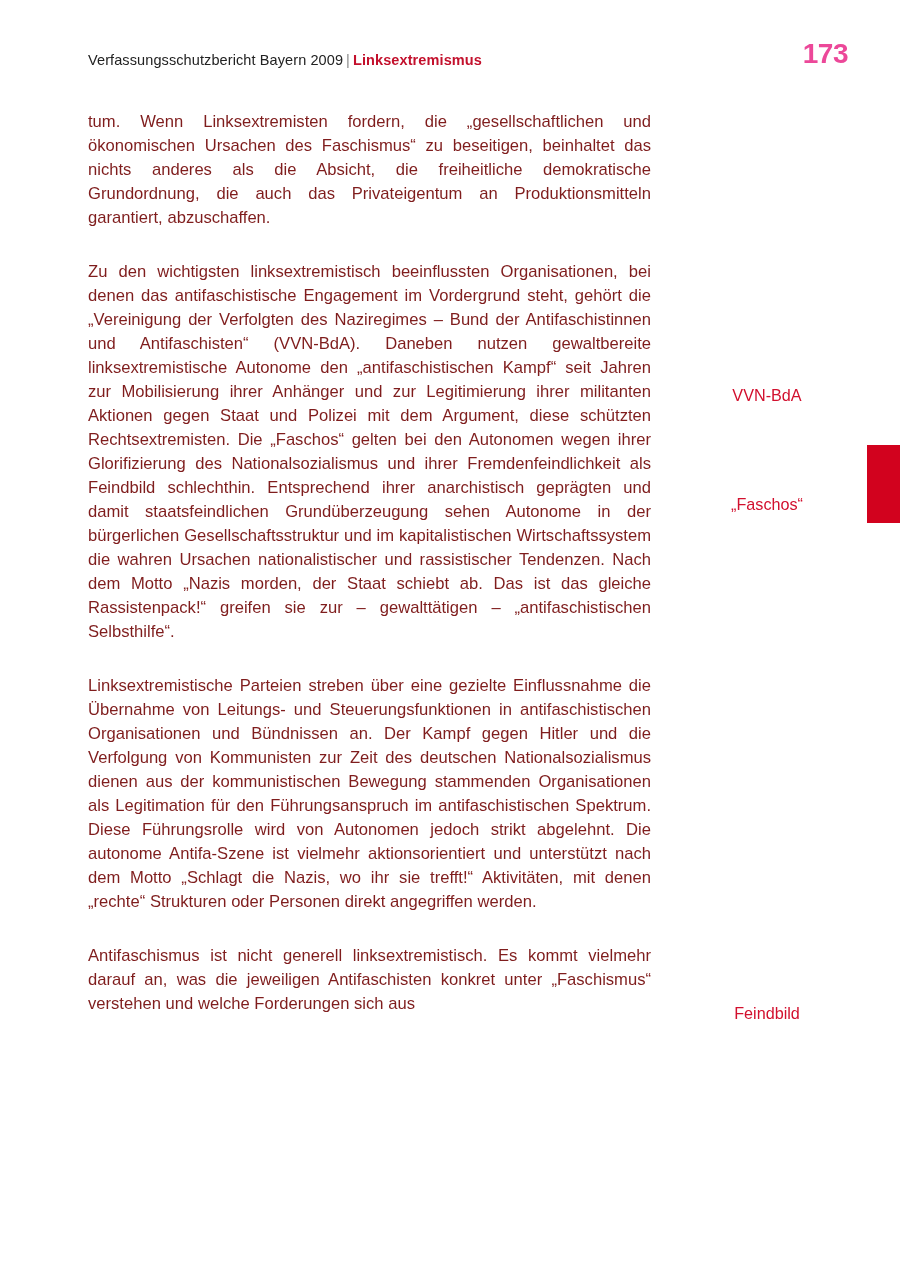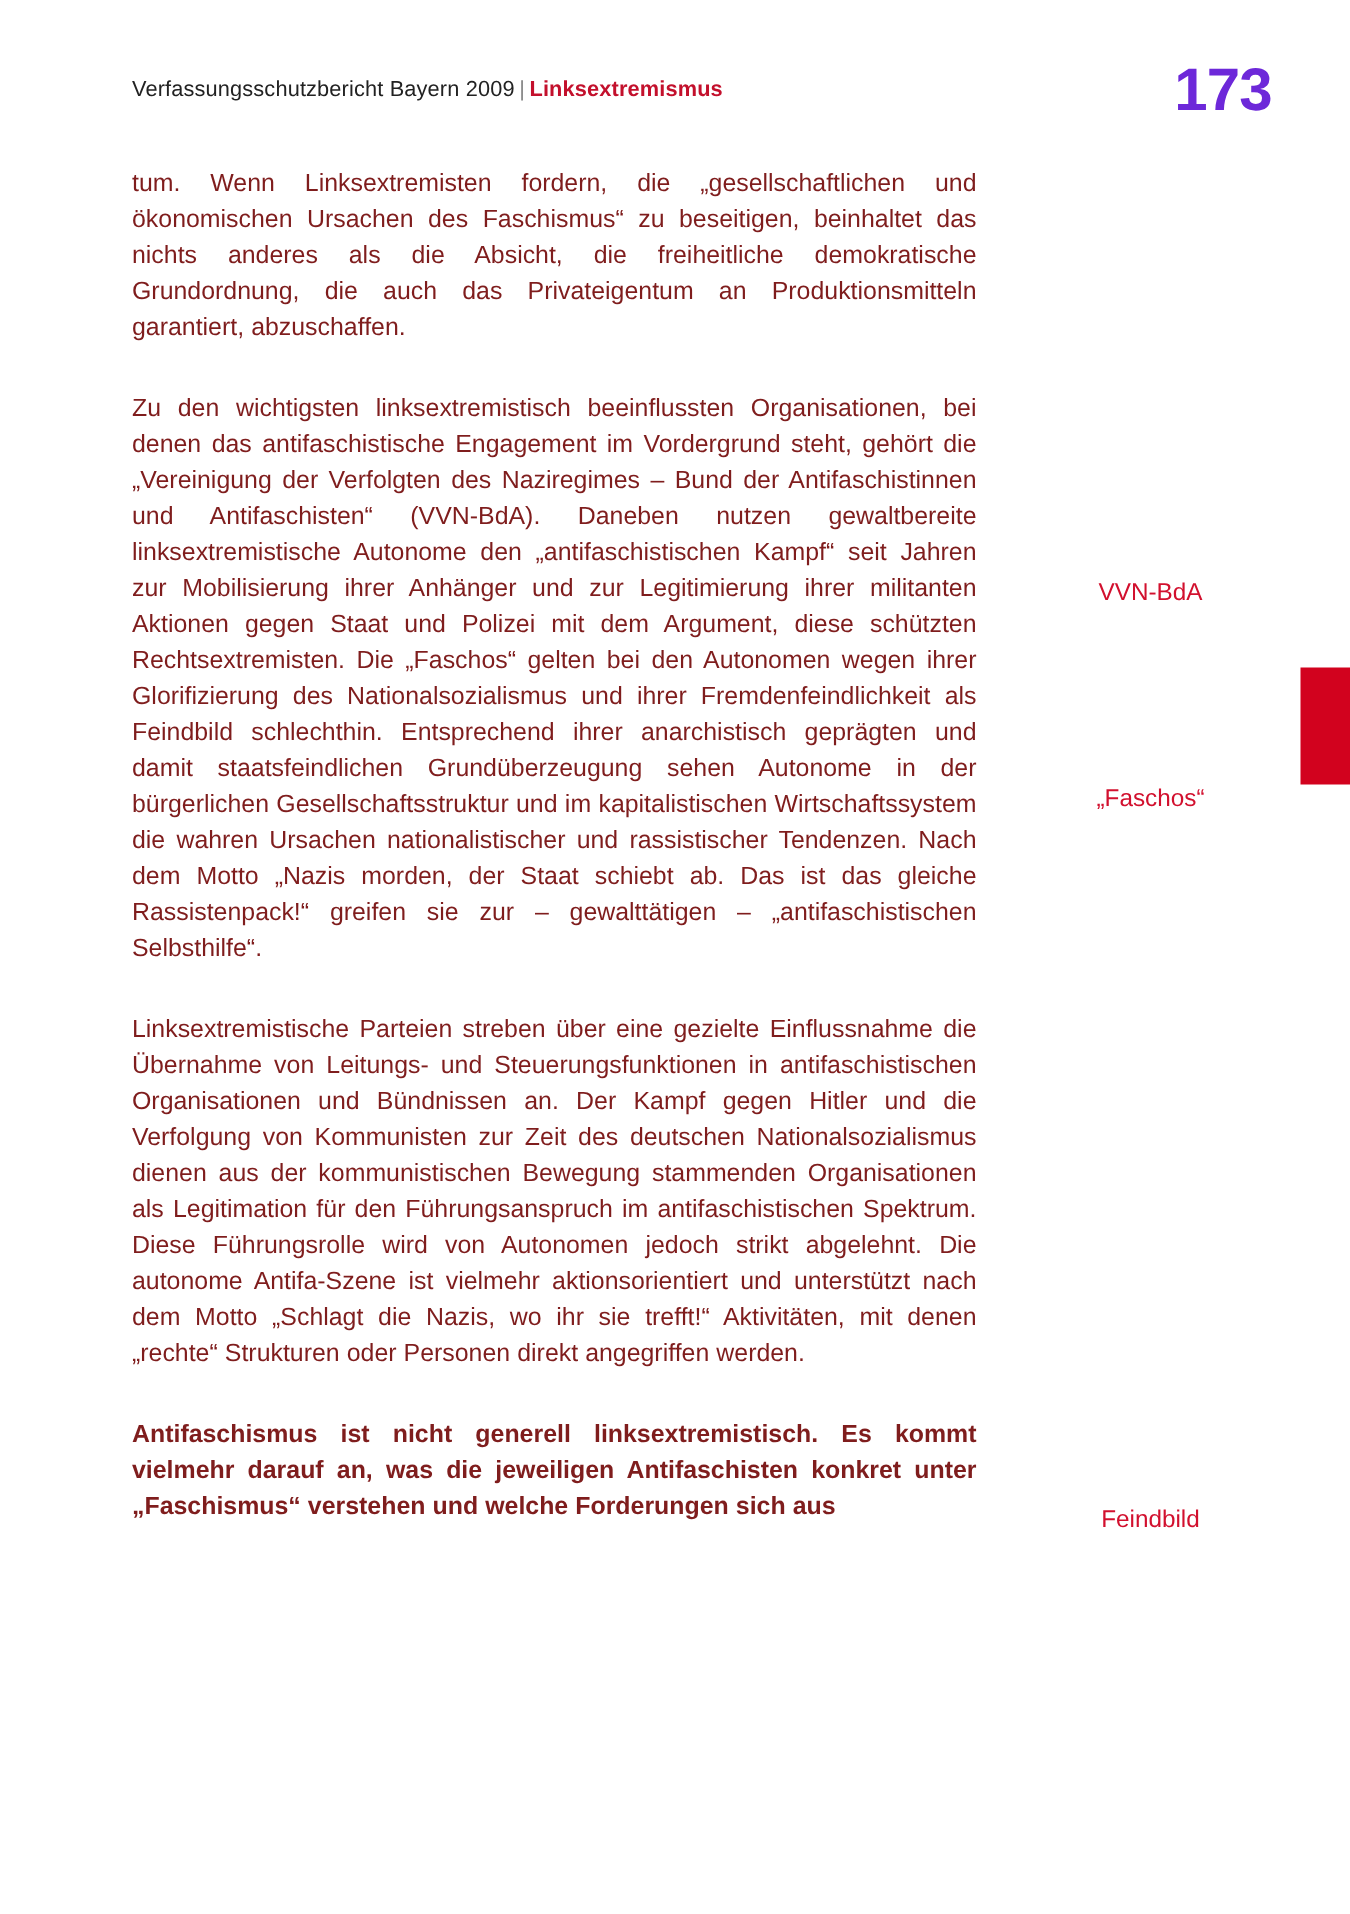--- a/index.html
+++ b/index.html
@@ -40,24 +40,24 @@
   }
   .page-header .section {
     color: #C3102C;
     font-weight: bold;
   }
 
   .page-number {
     position: absolute;
     right: 52px;
     top: 40px;
-    font-size: 40px;
+    font-size: 28px;
     font-weight: bold;
     letter-spacing: -0.5px;
-    color: #6d28d9;
+    color: #ec4899;
     line-height: 1;
   }
 
   
   .body-column {
     position: absolute;
     left: 88px;
     top: 110px;
     width: 563px;
   }
@@ -65,35 +65,35 @@
   .para {
     font-size: 16.6px;
     line-height: 24px;
     text-align: justify;
     text-justify: inter-word;
     margin: 0 0 30px 0;
     color: #7f1d1d;
     hyphens: none;
     word-spacing: 0.1px;
   }
-  .para:last-child { margin-bottom: 0; font-weight: bold; }
+  .para:last-child { margin-bottom: 0; }
   .para.nolast { text-align-last: left; }
 
   
   .margin-note {
     position: absolute;
     left: 667px;
     width: 200px;
     font-size: 16.2px;
     line-height: 26px;
     color: #D2102E;
     text-align: center;
   }
   .note-vvn   { top: 382px; }
-  .note-fasch { top: 491px; margin-top: 28px; }
+  .note-fasch { top: 491px; }
   .note-auto  { top: 1000px; }
 
   
   .edge-tab {
     position: absolute;
     right: 0;
     top: 445px;
     width: 33px;
     height: 78px;
     background: #D2021E;

